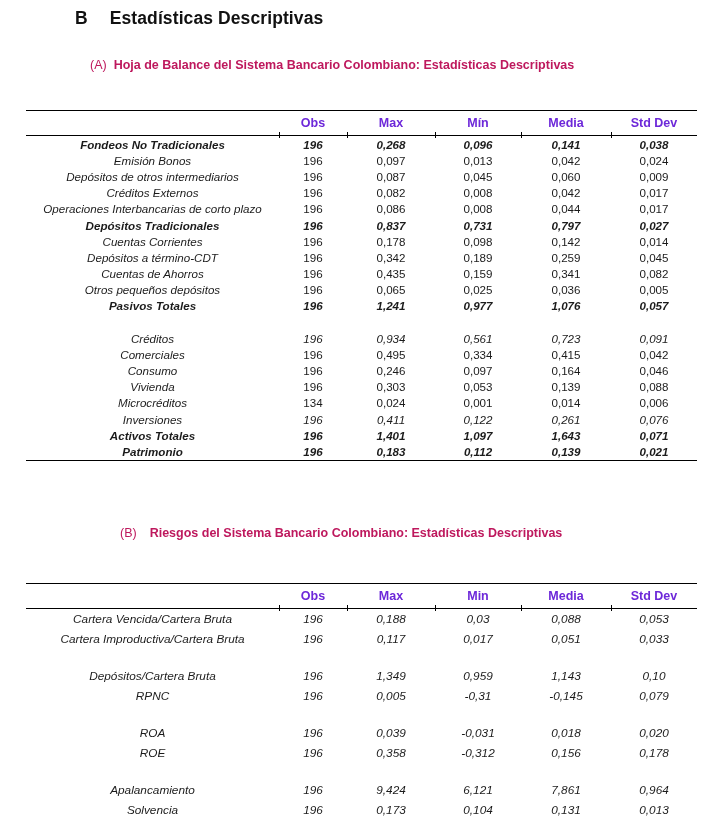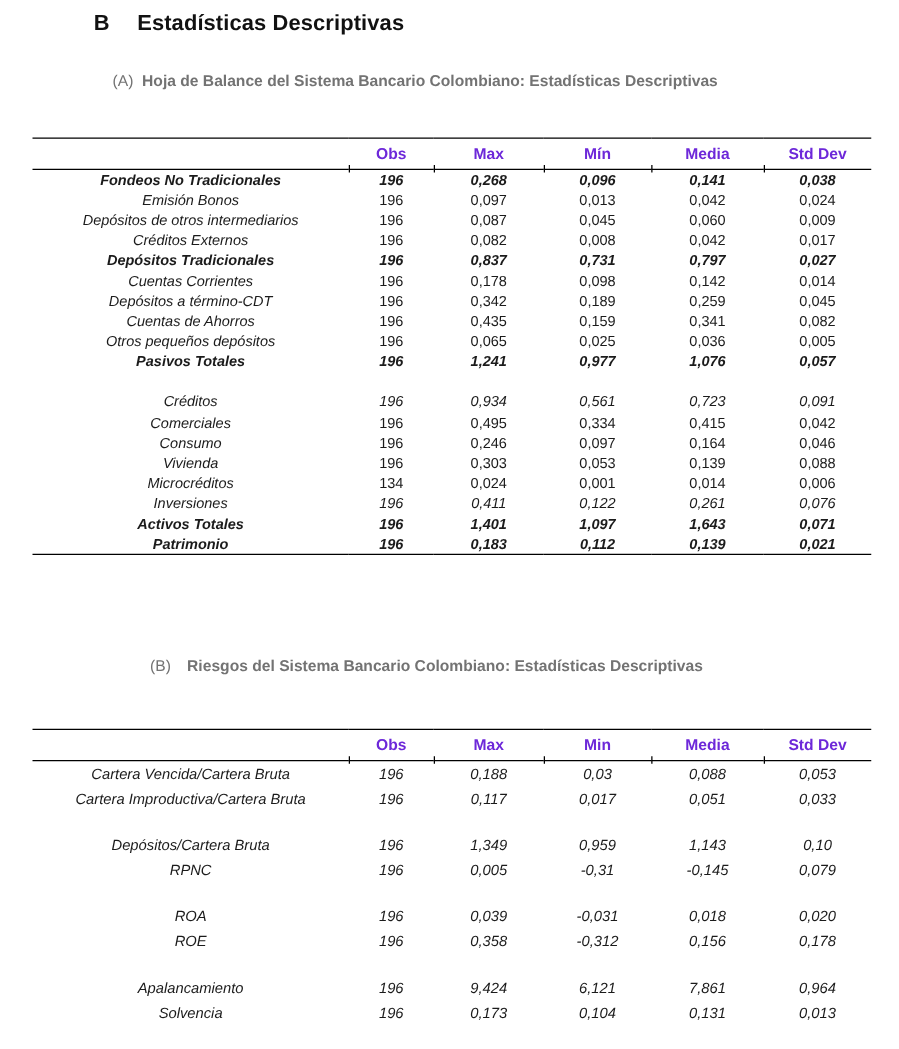--- a/index.html
+++ b/index.html
@@ -11,21 +11,21 @@
     position:relative;
     overflow:hidden;
   }
   .doc-title{
     position:absolute;left:75px;top:8px;
     font-size:17.5px;font-weight:bold;color:#111;
     letter-spacing:0.1px;
   }
   .doc-title .letter{margin-right:22px;}
   .caption{
-    position:absolute;font-size:12.5px;color:#737373;white-space:nowrap;
+    position:absolute;font-size:12.5px;color:#be185d;white-space:nowrap;
   }
   .caption .tag{font-weight:normal;}
   .caption .cap-text{font-weight:bold;}
   #captionA{left:90px;top:58px;}
   #captionA .cap-text{margin-left:7px;}
   #captionB{left:120px;top:526px;}
   #captionB .cap-text{margin-left:13px;}
 
   table{
     position:absolute;left:26px;width:671px;
@@ -121,20 +121,28 @@
       </tr>
       <tr>
         <td class="lbl">Créditos Externos</td>
         <td>196</td>
         <td>0,082</td>
         <td>0,008</td>
         <td>0,042</td>
         <td>0,017</td>
       </tr>
       <tr>
+        <td class="lbl">Operaciones Interbancarias de corto plazo</td>
+        <td>196</td>
+        <td>0,086</td>
+        <td>0,008</td>
+        <td>0,044</td>
+        <td>0,017</td>
+      </tr>
+      <tr>
         <td class="lbl bold-italic">Depósitos Tradicionales</td>
         <td class="bold-italic">196</td>
         <td class="bold-italic">0,837</td>
         <td class="bold-italic">0,731</td>
         <td class="bold-italic">0,797</td>
         <td class="bold-italic">0,027</td>
       </tr>
       <tr>
         <td class="lbl">Cuentas Corrientes</td>
         <td>196</td>

